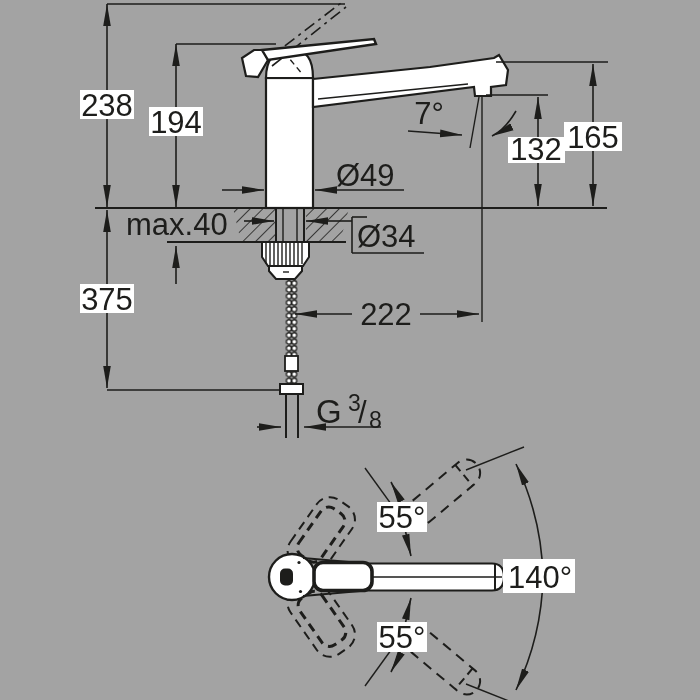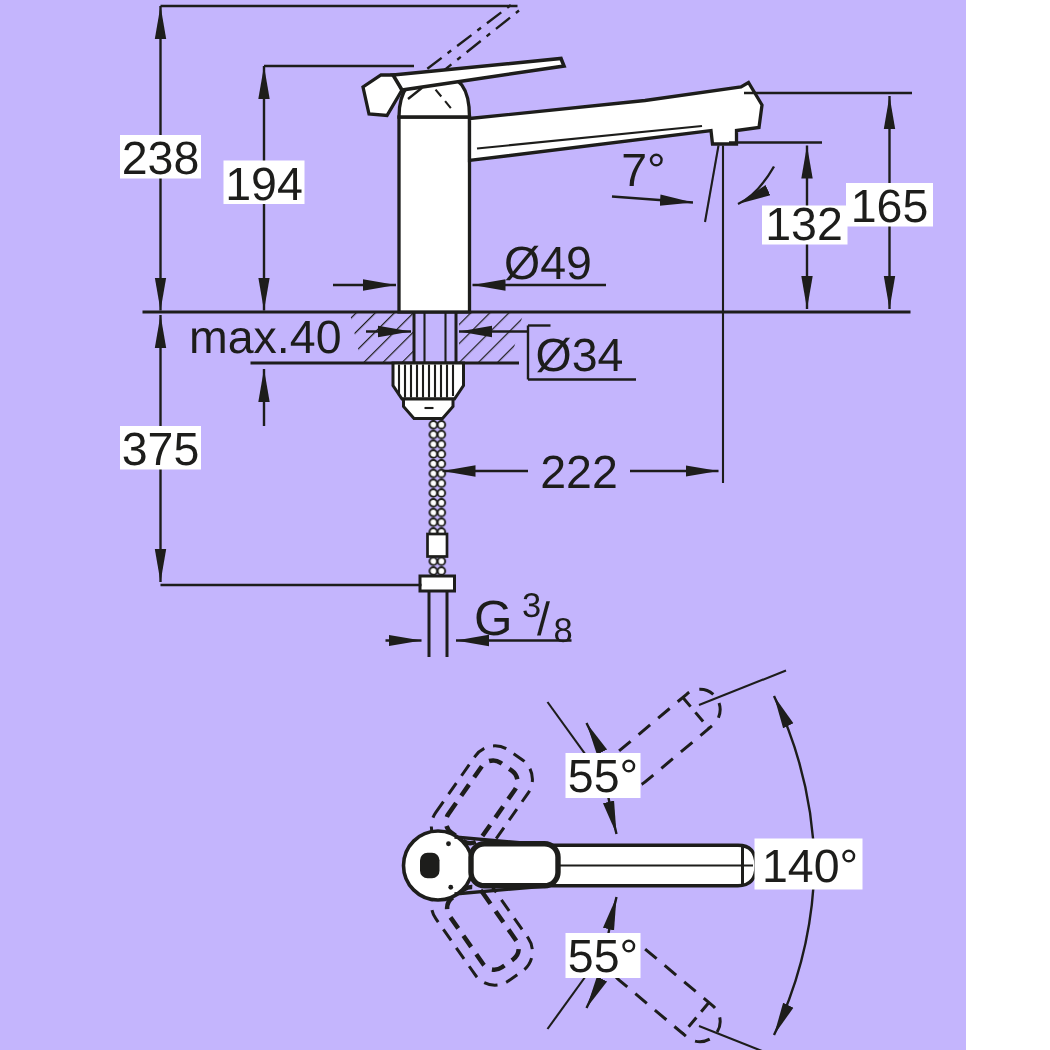--- a/index.html
+++ b/index.html
@@ -1,16 +1,16 @@
 <!DOCTYPE html>
 <html><head>
 <meta charset="utf-8">
 <style>
   html,body{margin:0;padding:0;background:#ffffff;width:700px;height:700px;overflow:hidden;}
-  .stage{position:relative;width:644px;height:700px;background:#c4b5fd;}
+  .stage{position:relative;width:700px;height:700px;background:#a3a3a3;}
   svg{position:absolute;left:0;top:0;}
   svg text{font-family:"Liberation Sans","DejaVu Sans",sans-serif;fill:#1d1d1b;}
   .dimtext{font-size:31px;}
   .smalltext{font-size:23px;}
   .gtext{font-size:33px;}
   .slashtext{font-size:31px;}
   .draw{stroke:#1d1d1b;fill:none;}
   .drawf{stroke:#1d1d1b;fill:#ffffff;}
   .dim{stroke:#1d1d1b;stroke-width:1.6;fill:none;}
   .thin{stroke:#1d1d1b;stroke-width:1.4;fill:none;}

